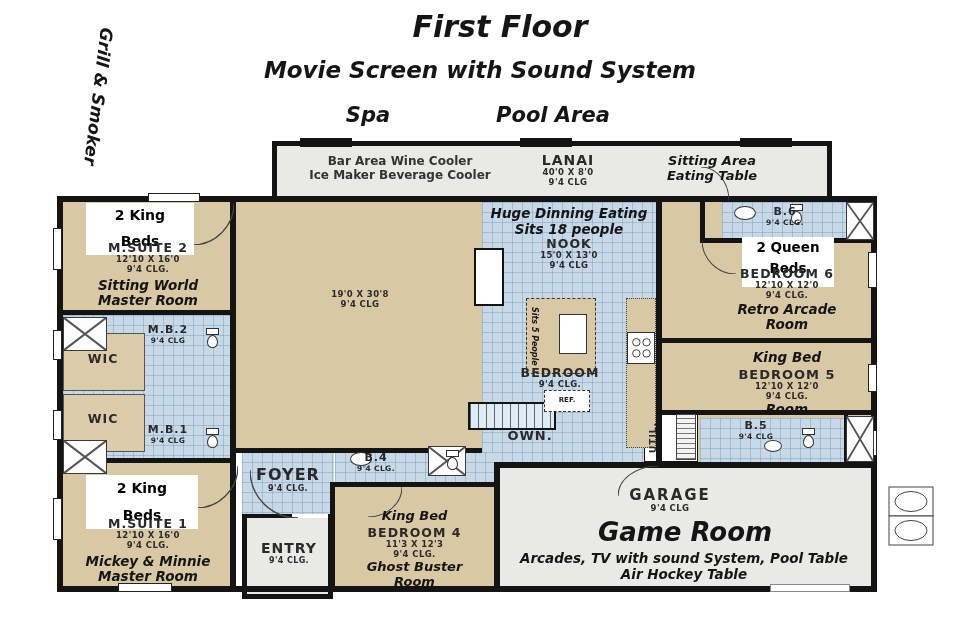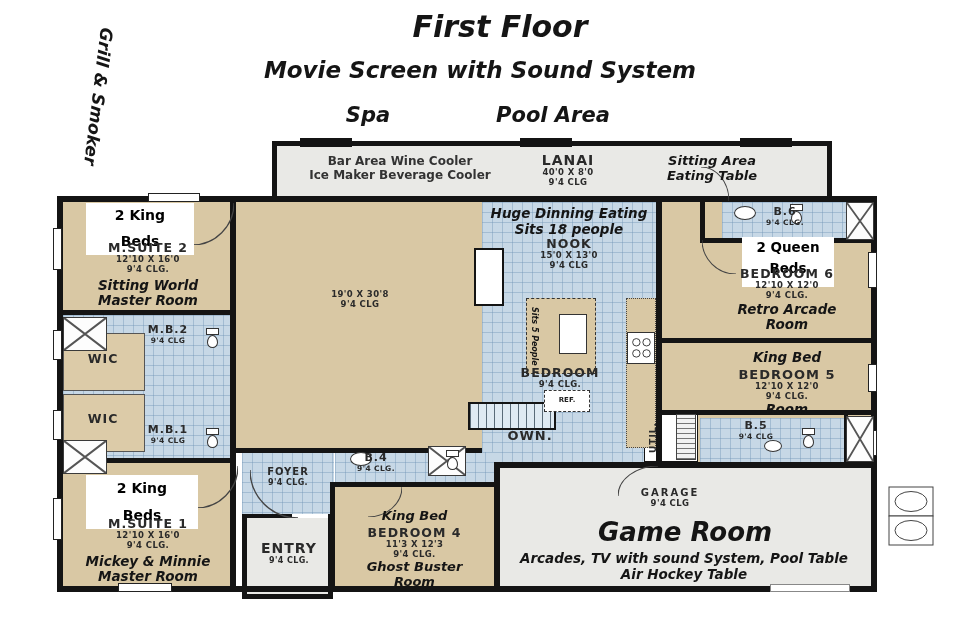--- a/index.html
+++ b/index.html
@@ -282,21 +282,21 @@
     <span class="dim">9'4 CLG</span>
   </div>
 
   <div class="lbl" style="left:498px;top:366px;width:124px;">
     <span class="line arch" style="font-size:12.5px;">BEDROOM</span>
     <span class="dim">9'4 CLG.</span>
   </div>
   <div class="lbl arch" style="left:498px;top:429px;width:64px;font-size:13px;">OWN.</div>
 
   <div class="lbl" style="left:244px;top:466px;width:88px;">
-    <span class="line arch" style="font-size:10px;">FOYER</span>
+    <span class="line arch" style="font-size:16px;">FOYER</span>
     <span class="dim" style="font-size:8px;">9'4 CLG.</span>
   </div>
   <div class="lbl" style="left:336px;top:452px;width:80px;">
     <span class="line arch" style="font-size:11px;">B.4</span>
     <span class="dim" style="font-size:7.5px;">9'4 CLG.</span>
   </div>
   <div class="lbl" style="left:245px;top:540px;width:88px;">
     <span class="line arch" style="font-size:14px;">ENTRY</span>
     <span class="dim" style="font-size:8px;">9'4 CLG.</span>
   </div>
@@ -332,21 +332,21 @@
     <span class="dim">9'4 CLG.</span>
     <span class="line hand" style="font-size:13.5px;">Room</span>
   </div>
   <div class="lbl" style="left:716px;top:420px;width:80px;">
     <span class="line arch" style="font-size:11px;">B.5</span>
     <span class="dim" style="font-size:7.5px;">9'4 CLG</span>
   </div>
   <div class="lbl arch vtext" style="left:648px;top:416px;height:44px;font-size:9px;transform:rotate(180deg);">UTIL.</div>
 
   <div class="lbl" style="left:560px;top:487px;width:220px;">
-    <span class="line arch" style="font-size:10px;letter-spacing:2px;">GARAGE</span>
+    <span class="line arch" style="font-size:15px;letter-spacing:2px;">GARAGE</span>
     <span class="dim">9'4 CLG</span>
   </div>
   <div class="lbl hand" style="left:492px;top:551px;width:384px;font-size:13.5px;">
     <span class="line">Arcades, TV with sound System, Pool Table</span>
     <span class="line">Air Hockey Table</span>
   </div>
   <div class="lbl hand" style="left:540px;top:518px;width:290px;font-size:26px;">Game Room</div>
 
 </div>
 

